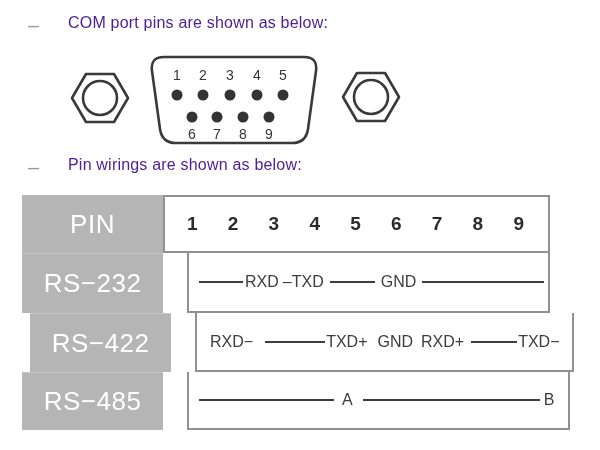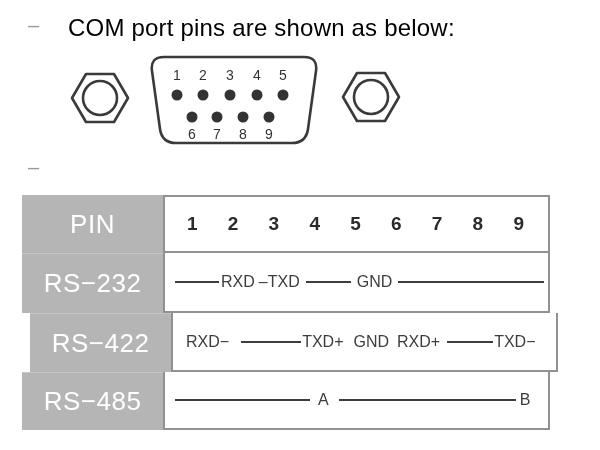--- a/index.html
+++ b/index.html
@@ -6,21 +6,21 @@
   body {
     width:600px; height:450px;
     background:#ffffff;
     font-family:"Liberation Sans", sans-serif;
     position:relative;
     overflow:hidden;
     color:#1a1a1a;
   }
   .bullet { position:absolute; left:28px; display:flex; align-items:flex-start; }
   .bullet .marker { color:#999999; font-size:20px; width:22px; margin-right:18px; }
-  .bullet .btext { font-size:24px; color:#000000; letter-spacing:0.2px; }
+  .bullet .btext { font-size:16px; color:#4c1d95; letter-spacing:0.2px; }
   .b1 { top:14px; }
   .b2 { top:156px; }
 
   .connector { position:absolute; left:60px; top:52px; }
 
   .wiring-table {
     position:absolute; left:22px; top:195px; width:528px;
     display:flex; flex-direction:column;
   }
   .trow { display:flex; width:100%; }
@@ -31,21 +31,21 @@
     font-size:26px; letter-spacing:0.5px;
     box-sizing:border-box;
   }
   .trow + .trow .lcell { border-top:1px solid #c6c6c6; }
   .rcell {
     flex:1; background:#ffffff;
     border:2px solid #919191;
     box-sizing:border-box;
     display:flex; align-items:center;
   }
-  .trow + .trow .rcell { border-top:none; }
+  .trow + .trow .rcell { border-top:none;margin-left:24px; }
   .r-h { height:58px; }
   .r-232 { height:60px;border-radius:28px; }
   .r-422 { height:59px;padding-left:8px; }
   .r-485 { height:58px; }
 
   .pins-header {
     justify-content:space-between;
     padding:0 24px 0 22px;
     font-size:19px; font-weight:bold; color:#2b2b2b;
   }
@@ -102,20 +102,21 @@
   <g font-size="14" fill="#333333" text-anchor="middle" font-family="Liberation Sans, sans-serif">
     <text x="132" y="87">6</text>
     <text x="157" y="87">7</text>
     <text x="183" y="87">8</text>
     <text x="209" y="87">9</text>
   </g>
 </svg>
 
 <div class="bullet b2">
   <span class="marker">–</span>
+  <span class="btext">Pin wirings are shown as below:</span>
 </div>
 
 <div class="wiring-table">
 
   <div class="trow r-h">
     <div class="lcell">PIN</div>
     <div class="rcell pins-header">
       <span>1</span>
       <span>2</span>
       <span>3</span>

